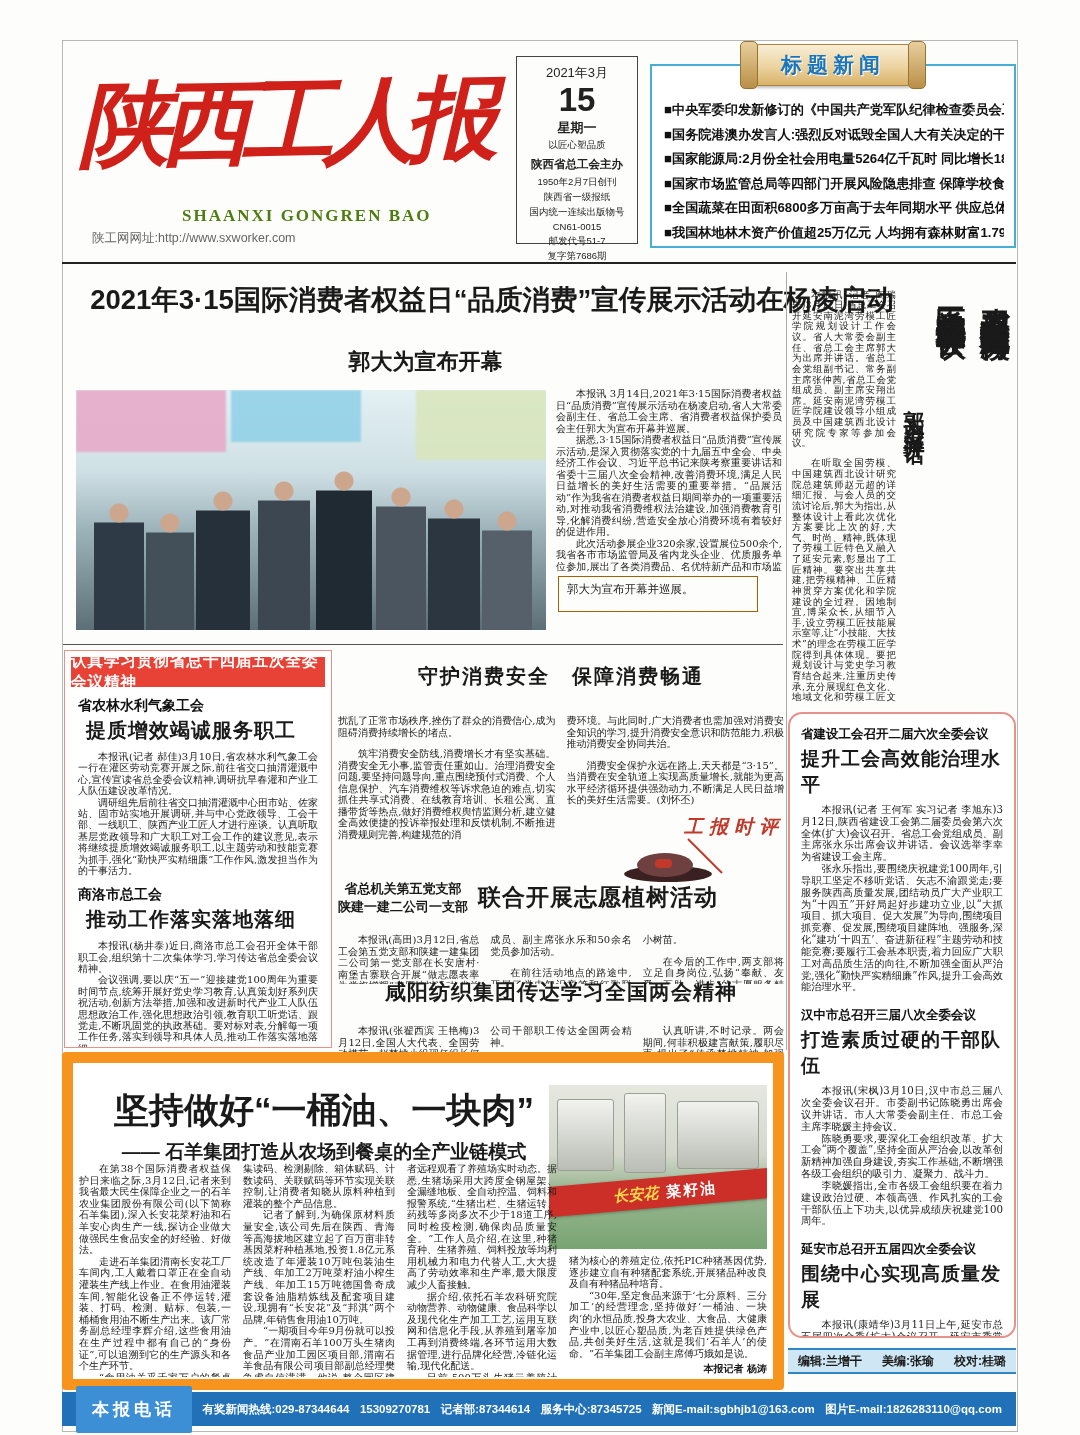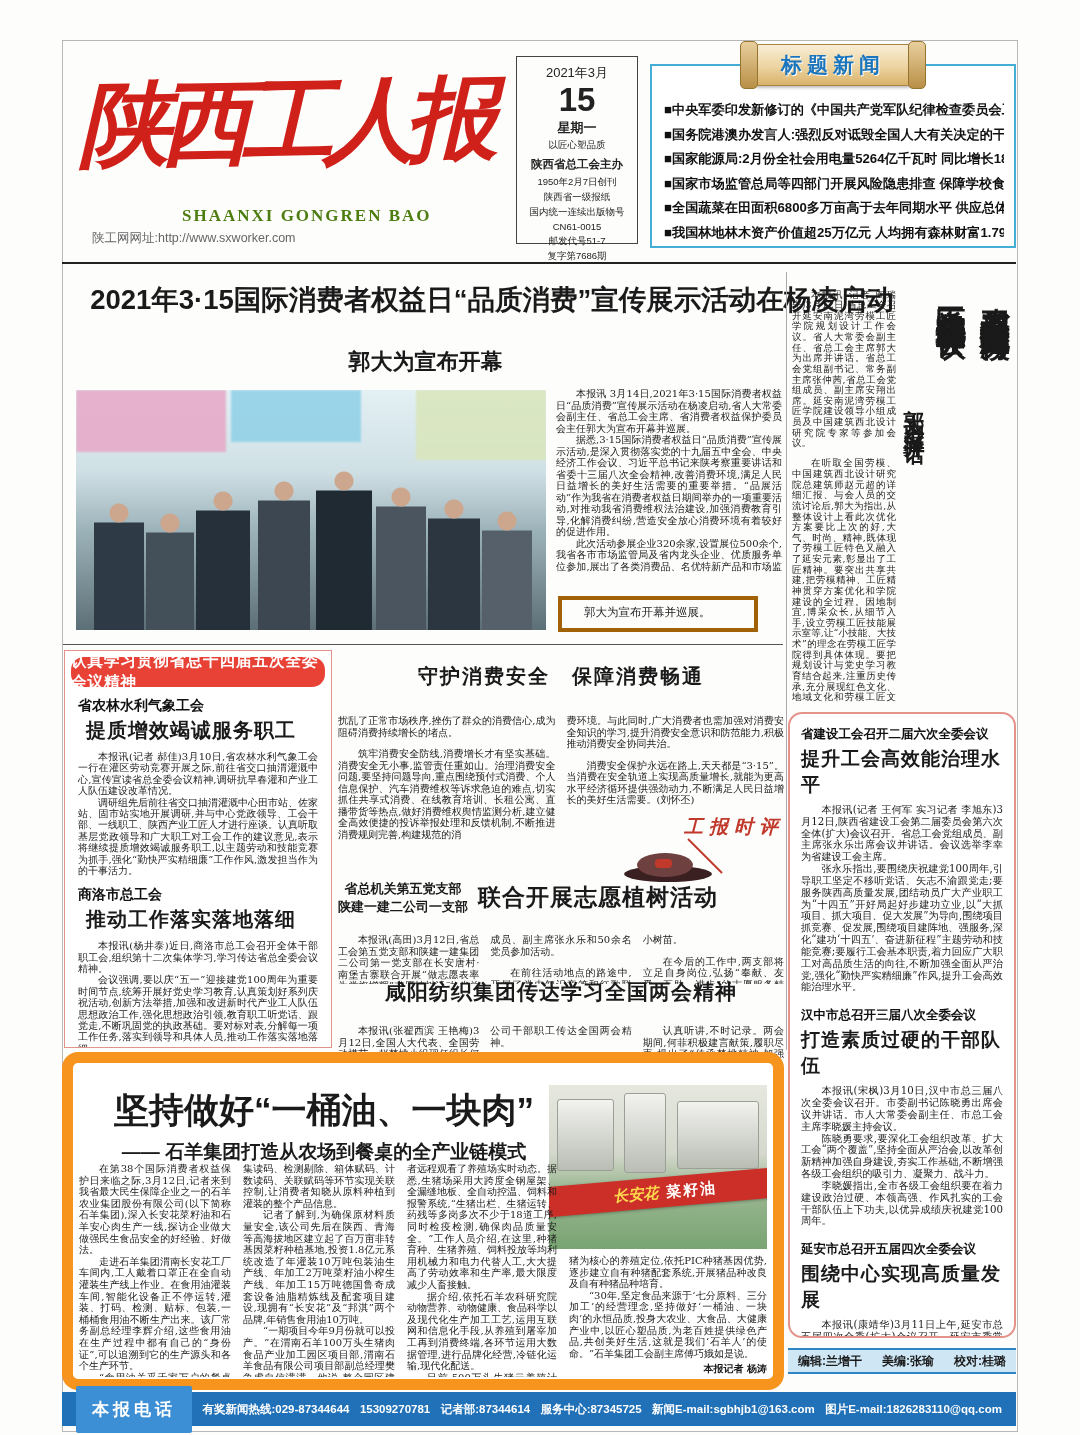--- a/index.html
+++ b/index.html
@@ -42,33 +42,33 @@
   .lead-photo{left:76px;top:390px;width:470px;height:240px;overflow:hidden;
       background:linear-gradient(180deg,#e3f0f4 0%,#cfe0e5 34%,#9db3ba 58%,#5d6f76 100%);}
   .booth{position:absolute;opacity:.85;filter:blur(1px);}
   .person{position:absolute;bottom:0;border-radius:12px 12px 0 0;
       background:radial-gradient(circle at 50% 11px,#cda68e 0 9px,rgba(0,0,0,0) 10px),
                  linear-gradient(180deg,rgba(0,0,0,0) 20px,var(--suit) 21px);}
   .body-font{font-family:"DejaVu Serif",serif;text-align:justify;color:#1a1a1a;}
   .lead-text{left:556px;top:388px;width:226px;height:184px;font-size:10px;line-height:1.15;overflow:hidden;}
   .lead-text p,.pcol p{margin:0;}
   .ind{text-indent:2em;}
-  .caption-box{left:558px;top:596px;width:200px;height:36px;border:4px solid #a16207;
-      font-size:11.5px;padding:5px 22px;box-sizing:border-box;font-family:"DejaVu Serif",serif;color:#222;}
+  .caption-box{left:558px;top:576px;width:200px;height:36px;border:1px solid #a16207;
+      font-size:11.5px;padding:5px 8px;box-sizing:border-box;font-family:"DejaVu Serif",serif;color:#222;}
   
   .ny-text{left:792px;top:280px;width:104px;height:422px;font-size:9.5px;line-height:1.12;overflow:hidden;}
   .vert-sub{left:898px;top:392px;width:30px;height:280px;writing-mode:vertical-rl;
       font-size:21px;font-weight:600;letter-spacing:5px;}
   .vert-h{writing-mode:vertical-rl;font-weight:900;font-size:30px;letter-spacing:2px;top:283px;height:425px;width:44px;}
   .vh-l{left:927px;} .vh-r{left:971px;}
   
   .left-box{left:64px;top:650px;width:268px;height:398px;border:1.5px solid #e5928a;box-sizing:border-box;
       background:#fff;overflow:hidden;}
   .red-banner{margin:6px;height:30px;background:#e84135;color:#fff;font-weight:900;font-size:15.5px;
-      display:flex;align-items:center;justify-content:center;letter-spacing:1px;border-radius:13px;}
+      display:flex;align-items:center;justify-content:center;letter-spacing:1px;}
   .lb-art{margin:10px 13px 0;}
   .kicker{font-size:14px;font-weight:700;color:#111;}
   .lb-art h3{margin:2px 8px 7px;font-size:20px;font-weight:900;letter-spacing:1px;}
   .lb-art p{margin:0;font-size:10px;line-height:1.14;}
   
   .commentary{left:338px;top:648px;width:446px;height:232px;}
   .commentary h2{margin:15px;text-align:center;font-size:20px;font-weight:900;letter-spacing:2px;}
   .cols{display:flex;gap:11px;margin-top:9px;}
   .col{flex:1;font-size:10px;line-height:1.15;overflow:hidden;}
   .commentary .col{height:188px;}
@@ -77,21 +77,21 @@
       letter-spacing:6px;font-family:"DejaVu Serif",serif;text-align:right;}
   .tree{left:338px;top:880px;width:446px;height:96px;}
   .tree-head{display:flex;align-items:center;gap:10px;}
   .tree-kicker{font-size:13px;font-weight:700;text-align:center;line-height:1.35;}
   .tree-head h2{margin:0;font-size:23px;font-weight:900;letter-spacing:1px;}
   .tree .col{height:60px;}
   .xianyang{left:338px;top:978px;width:446px;height:74px;}
   .xianyang h2{margin:0;text-align:center;font-size:21px;font-weight:900;letter-spacing:1px;}
   .xianyang .col{height:46px;}
   
-  .orange-box{left:62px;top:1052px;width:722px;height:338px;border:11px solid #f7941d;border-radius:16px;
+  .orange-box{left:62px;top:1052px;width:722px;height:338px;border:11px solid #f7941d;border-radius:4px;
       box-sizing:border-box;background:#fff;}
   .hs-head{position:absolute;left:12px;top:24px;width:478px;text-align:center;font-size:35px;font-weight:900;}
   .hs-sub{position:absolute;left:12px;top:76px;width:478px;text-align:center;font-size:19px;font-weight:700;}
   .hs-photo{position:absolute;left:476px;top:22px;width:218px;height:164px;overflow:hidden;
       background:linear-gradient(180deg,#e6e8e0 0%,#d4d8cc 42%,#9db894 62%,#78a472 100%);}
   .equip{position:absolute;background:linear-gradient(180deg,#f2f2ef,#b9bdb4);border:1px solid #9aa095;border-radius:3px;}
   .hs-banner{position:absolute;left:-6px;top:56%;width:112%;height:30px;background:#cc2f28;
       transform:rotate(-5deg);display:flex;align-items:center;justify-content:center;gap:8px;
       box-shadow:0 1px 3px rgba(0,0,0,.3);}
   .hs-banner .brand{color:#ffd94d;font-weight:bold;font-style:italic;font-size:15px;font-family:"DejaVu Serif",serif;}

